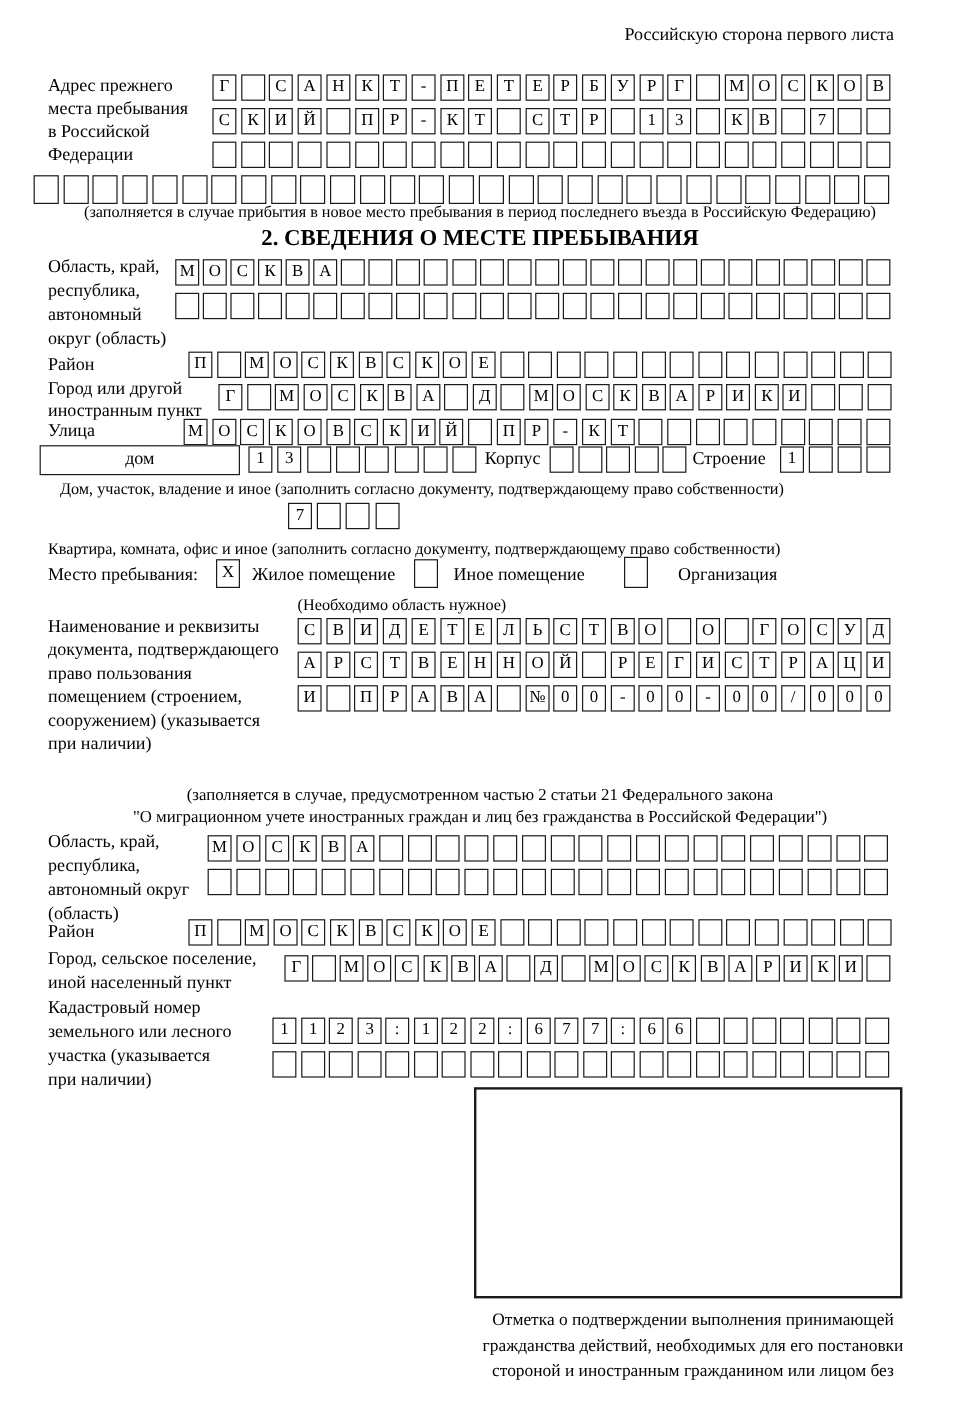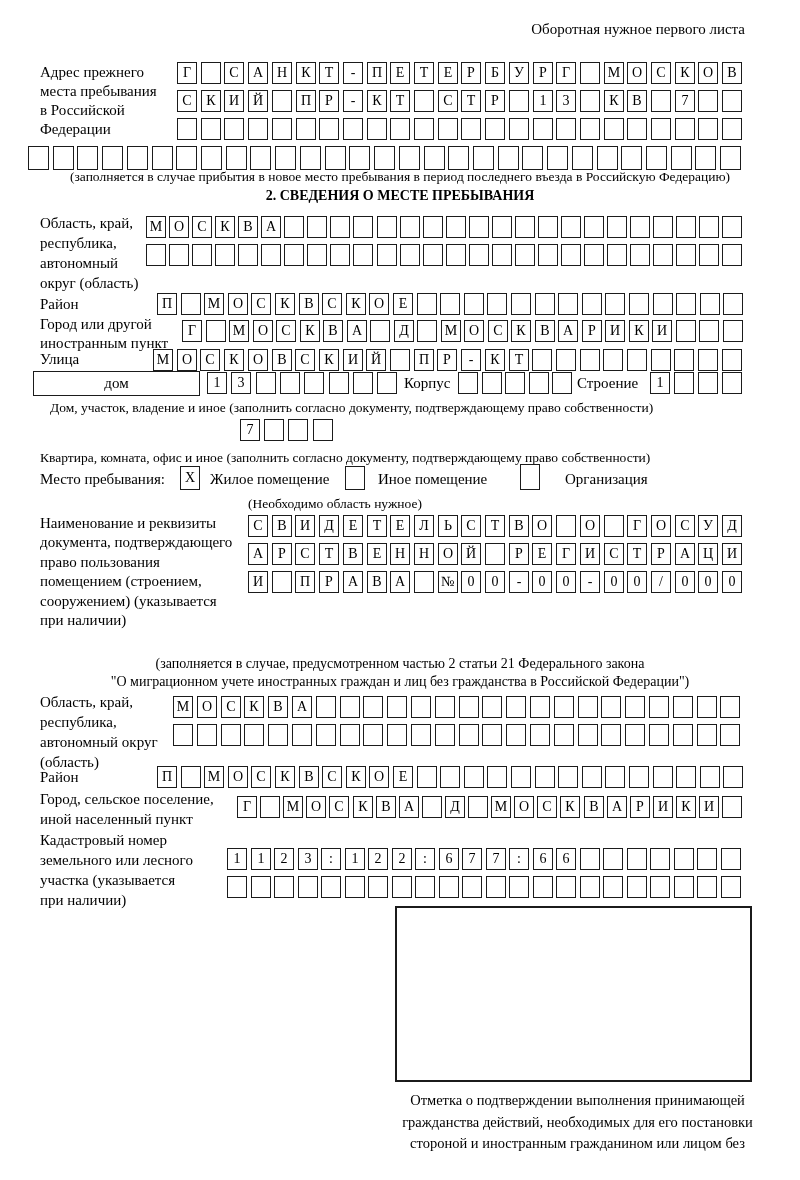--- a/index.html
+++ b/index.html
@@ -16,30 +16,30 @@
         display:flex;align-items:center;justify-content:center;font-size:15px;}
   .stamp{position:absolute;box-sizing:border-box;border:2px solid #1b1b1b;background:#fff;}
   .stampnote{position:absolute;left:385px;top:1090px;width:385px;text-align:center;
              font-size:14.5px;line-height:21.5px;}
 </style>
 </head>
 <body>
 
 <div class="sheet">
 
-  <div class="lbl right" style="left:0;top:20px;width:745px;">Оборотная нужное первого листа</div>
+  <div class="lbl right" style="left:0;top:20px;width:745px;">Российскую сторона первого листа</div>
 
   <div class="lbl" style="left:40px;top:63px;">Адрес прежнего</div>
   <div class="lbl" style="left:40px;top:82px;">места пребывания</div>
   <div class="lbl" style="left:40px;top:101px;">в Российской</div>
   <div class="lbl" style="left:40px;top:120px;">Федерации</div>
 
   <div class="lbl small center" style="top:169px;">(заполняется в случае прибытия в новое место пребывания в период последнего въезда в Российскую Федерацию)</div>
 
-  <div class="lbl bold center" style="top:188px;font-size:14px;">2. СВЕДЕНИЯ О МЕСТЕ ПРЕБЫВАНИЯ</div>
+  <div class="lbl bold center" style="top:188px;font-size:19px;">2. СВЕДЕНИЯ О МЕСТЕ ПРЕБЫВАНИЯ</div>
 
   <div class="lbl" style="left:40px;top:214px;">Область, край,</div>
   <div class="lbl" style="left:40px;top:234px;">республика,</div>
   <div class="lbl" style="left:40px;top:254px;">автономный</div>
   <div class="lbl" style="left:40px;top:274px;">округ (область)</div>
 
   <div class="lbl" style="left:40px;top:295px;">Район</div>
 
   <div class="lbl" style="left:40px;top:315px;">Город или другой</div>
   <div class="lbl" style="left:40px;top:334px;">иностранным пункт</div>

